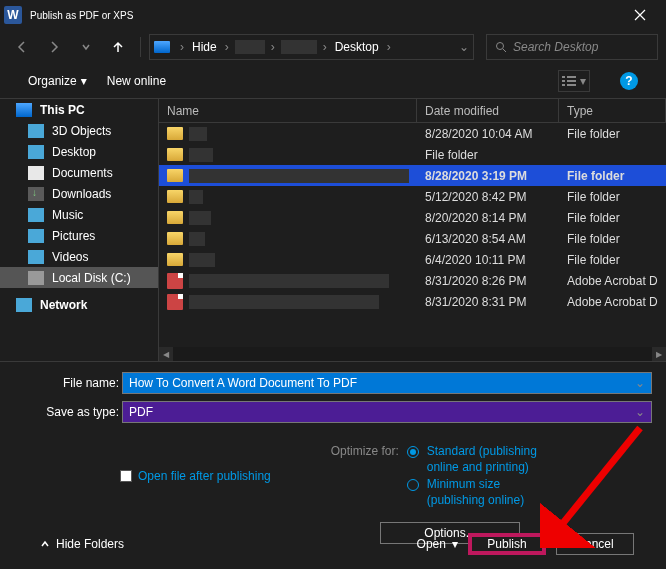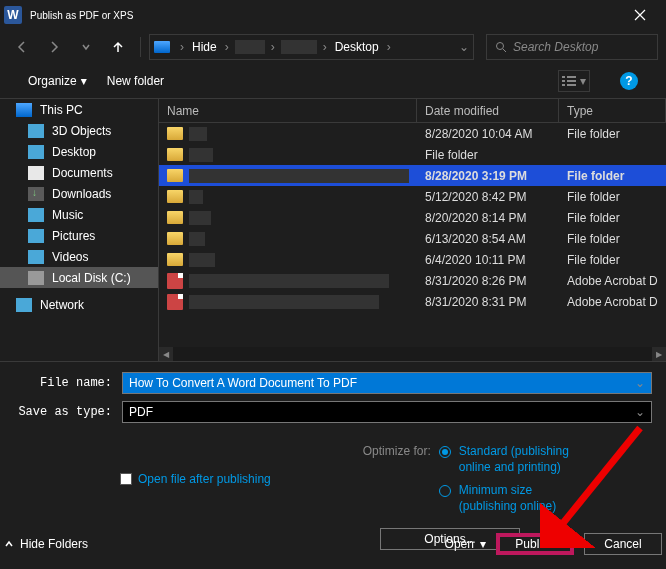--- a/index.html
+++ b/index.html
@@ -21,21 +21,21 @@
 .search-box { width: 172px; height: 26px; border: 1px solid #3a3a3a; display: flex; align-items: center; padding: 0 8px; margin-left: 8px; color: #888; font-style: italic; }
 .toolbar { height: 34px; display: flex; align-items: center; padding: 0 28px; gap: 20px; }
 .tool-btn { color: #fff; cursor: pointer; display: flex; align-items: center; gap: 4px; }
 .tool-spacer { flex: 1; }
 .view-btn { width: 32px; height: 22px; border: 1px solid #3a3a3a; display: flex; align-items: center; justify-content: center; color: #888; }
 .help-btn { width: 18px; height: 18px; border-radius: 50%; background: #0099e5; color: #fff; display: flex; align-items: center; justify-content: center; font-weight: bold; font-size: 12px; margin-left: 10px; }
 .main { display: flex; height: 264px; border-top: 1px solid #3a3a3a; border-bottom: 1px solid #3a3a3a; }
 .sidebar { width: 158px; overflow: hidden; }
 .side-item { height: 21px; display: flex; align-items: center; padding-left: 28px; gap: 8px; cursor: pointer; }
 .side-item.selected { background: #555; }
-.side-item.l1 { padding-left: 16px; font-weight: normal; }
+.side-item.l1 { padding-left: 16px; font-weight: bold; }
 .side-icon { width: 16px; height: 14px; flex-shrink: 0; }
 .ico-pc { background: linear-gradient(#4da6ff, #0066cc); }
 .ico-3d { background: #4aa8d8; }
 .ico-desktop { background: #4aa8d8; }
 .ico-docs { background: #e8e8e8; }
 .ico-dl { background: #5a5a5a; position: relative; }
 .ico-dl::after { content: "↓"; position: absolute; color: #7fc97f; font-size: 10px; left: 4px; top: 0; }
 .ico-music { background: #4aa8d8; }
 .ico-pics { background: #4aa8d8; }
 .ico-vid { background: #4aa8d8; }
@@ -55,38 +55,38 @@
 .cell-type { flex: 1; padding-left: 8px; color: #ddd; }
 .folder-ico { width: 16px; height: 13px; background: linear-gradient(#f8d568, #d8a838); border-radius: 1px; }
 .pdf-ico { width: 16px; height: 16px; background: #c44; border-radius: 1px; position: relative; }
 .pdf-ico::after { content: ""; position: absolute; top: 0; right: 0; width: 5px; height: 5px; background: #fff; }
 .pix-block { height: 14px; background: #333; }
 .scrollbar-h { position: absolute; bottom: 0; left: 0; right: 0; height: 14px; display: flex; }
 .sb-btn { width: 14px; height: 14px; background: #2a2a2a; color: #888; display: flex; align-items: center; justify-content: center; font-size: 8px; }
 .sb-track { flex: 1; background: #1a1a1a; }
 .form-area { padding: 10px 14px 10px 14px; }
 .form-row { display: flex; align-items: center; margin-bottom: 7px; }
-.form-label { width: 108px; text-align: right; padding-right: 10px; color: #fff; font-family: Liberation Mono, monospace; }
-.form-input { flex: 1; height: 22px; border: 1px solid #777; background: #000000; padding: 0 6px; color: #fff; display: flex; align-items: center; }
+.form-label { width: 108px; text-align: right; padding-right: 3px; color: #fff; }
+.form-input { flex: 1; height: 22px; border: 1px solid #777; background: #4c1d95; padding: 0 6px; color: #fff; display: flex; align-items: center; }
 .form-input.filename-sel { background: #0078d7; }
 .dd-arrow { margin-left: auto; color: #888; }
 .opts-area { display: flex; padding: 4px 14px 10px 120px; gap: 60px; }
 .checkbox-row { display: flex; align-items: center; gap: 6px; }
 .chk { width: 12px; height: 12px; border: 1px solid #555; background: #fff; }
 .link-txt { color: #0099e5; cursor: pointer; }
-.optimize-col { display: flex; flex-direction: column; gap: 8px; margin-left: 32px; }
+.optimize-col { display: flex; flex-direction: column; gap: 2px; }
 .opt-row { display: flex; align-items: flex-start; gap: 8px; }
 .opt-label { color: #888; }
 .radio { width: 12px; height: 12px; border-radius: 50%; border: 1px solid #0099e5; display: flex; align-items: center; justify-content: center; margin-top: 2px; flex-shrink: 0; }
 .radio.checked::after { content: ""; width: 6px; height: 6px; border-radius: 50%; background: #0099e5; }
 .radio-label { color: #0099e5; line-height: 1.3; }
 .options-btn-row { padding: 4px 14px 10px 380px; }
 .btn { height: 22px; border: 1px solid #777; background: #1e1e1e; color: #fff; display: flex; align-items: center; justify-content: center; cursor: pointer; }
 .options-btn { width: 140px; }
-.footer { display: flex; align-items: center; padding: 8px 4px; gap: 10px; position: absolute; bottom: 6px; left: 0; right: 0; }
+.footer { display: flex; align-items: center; padding: 8px 32px; gap: 10px; position: absolute; bottom: 6px; left: 8px; right: 0; }
 .hide-folders { display: flex; align-items: center; gap: 6px; color: #fff; cursor: pointer; }
 .footer-spacer { flex: 1; }
 .tools-dd { color: #fff; display: flex; align-items: center; gap: 6px; cursor: pointer; }
 .action-btn { width: 78px; }
 .action-btn.publish { border: 4px solid #be185d; }
 .arrow-annotation { position: absolute; pointer-events: none; z-index: 100; }
 </style>
 </head>
 <body>
 
@@ -142,21 +142,21 @@
       </svg>
     <span>Search Desktop</span>
   </div>
 </div>
 
 <div class="toolbar">
   <div class="tool-btn">
       <span>Organize</span> 
       <span>▾</span>
     </div>
-  <div class="tool-btn">New folder</div>
+  <div class="tool-btn">New online</div>
   <div class="tool-spacer"></div>
   <div class="view-btn">
     <svg width="16" height="12" viewBox="0 0 16 12">
         <rect x="0" y="1" width="3" height="2" fill="#888"></rect>
         <rect x="5" y="1" width="9" height="2" fill="#888"></rect>
         <rect x="0" y="5" width="3" height="2" fill="#888"></rect>
         <rect x="5" y="5" width="9" height="2" fill="#888"></rect>
         <rect x="0" y="9" width="3" height="2" fill="#888"></rect>
         <rect x="5" y="9" width="9" height="2" fill="#888"></rect>
       </svg>

